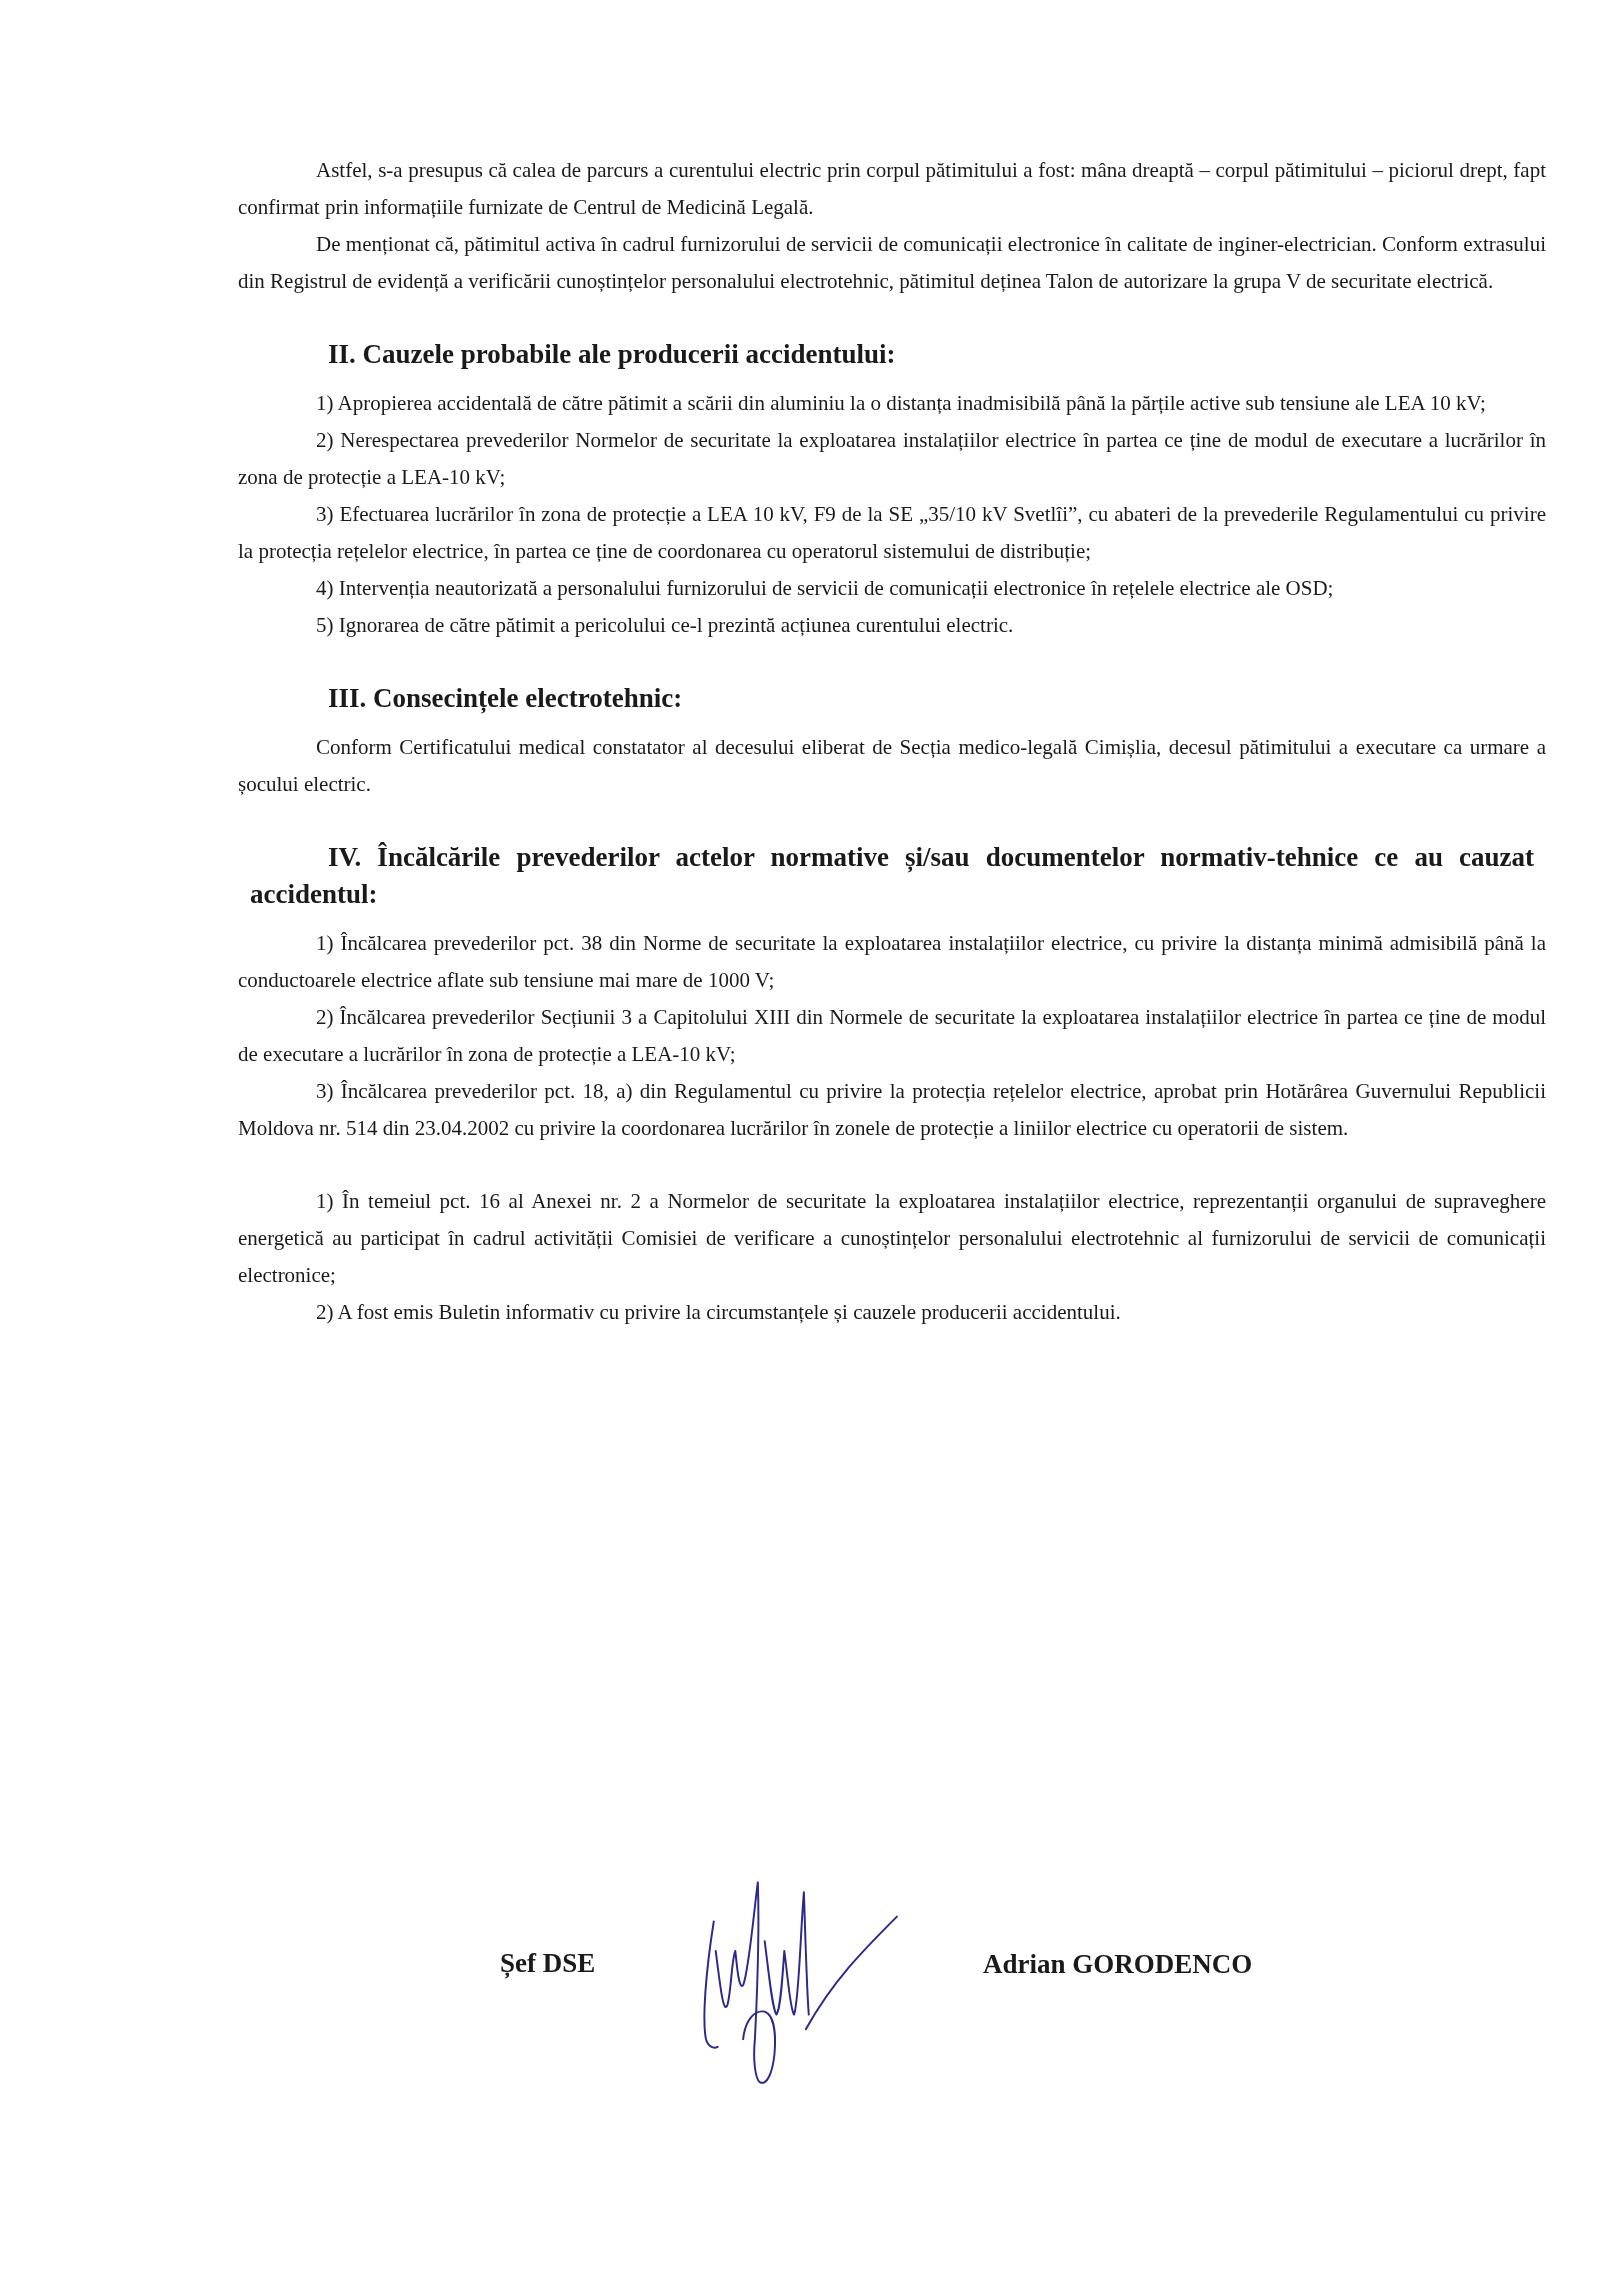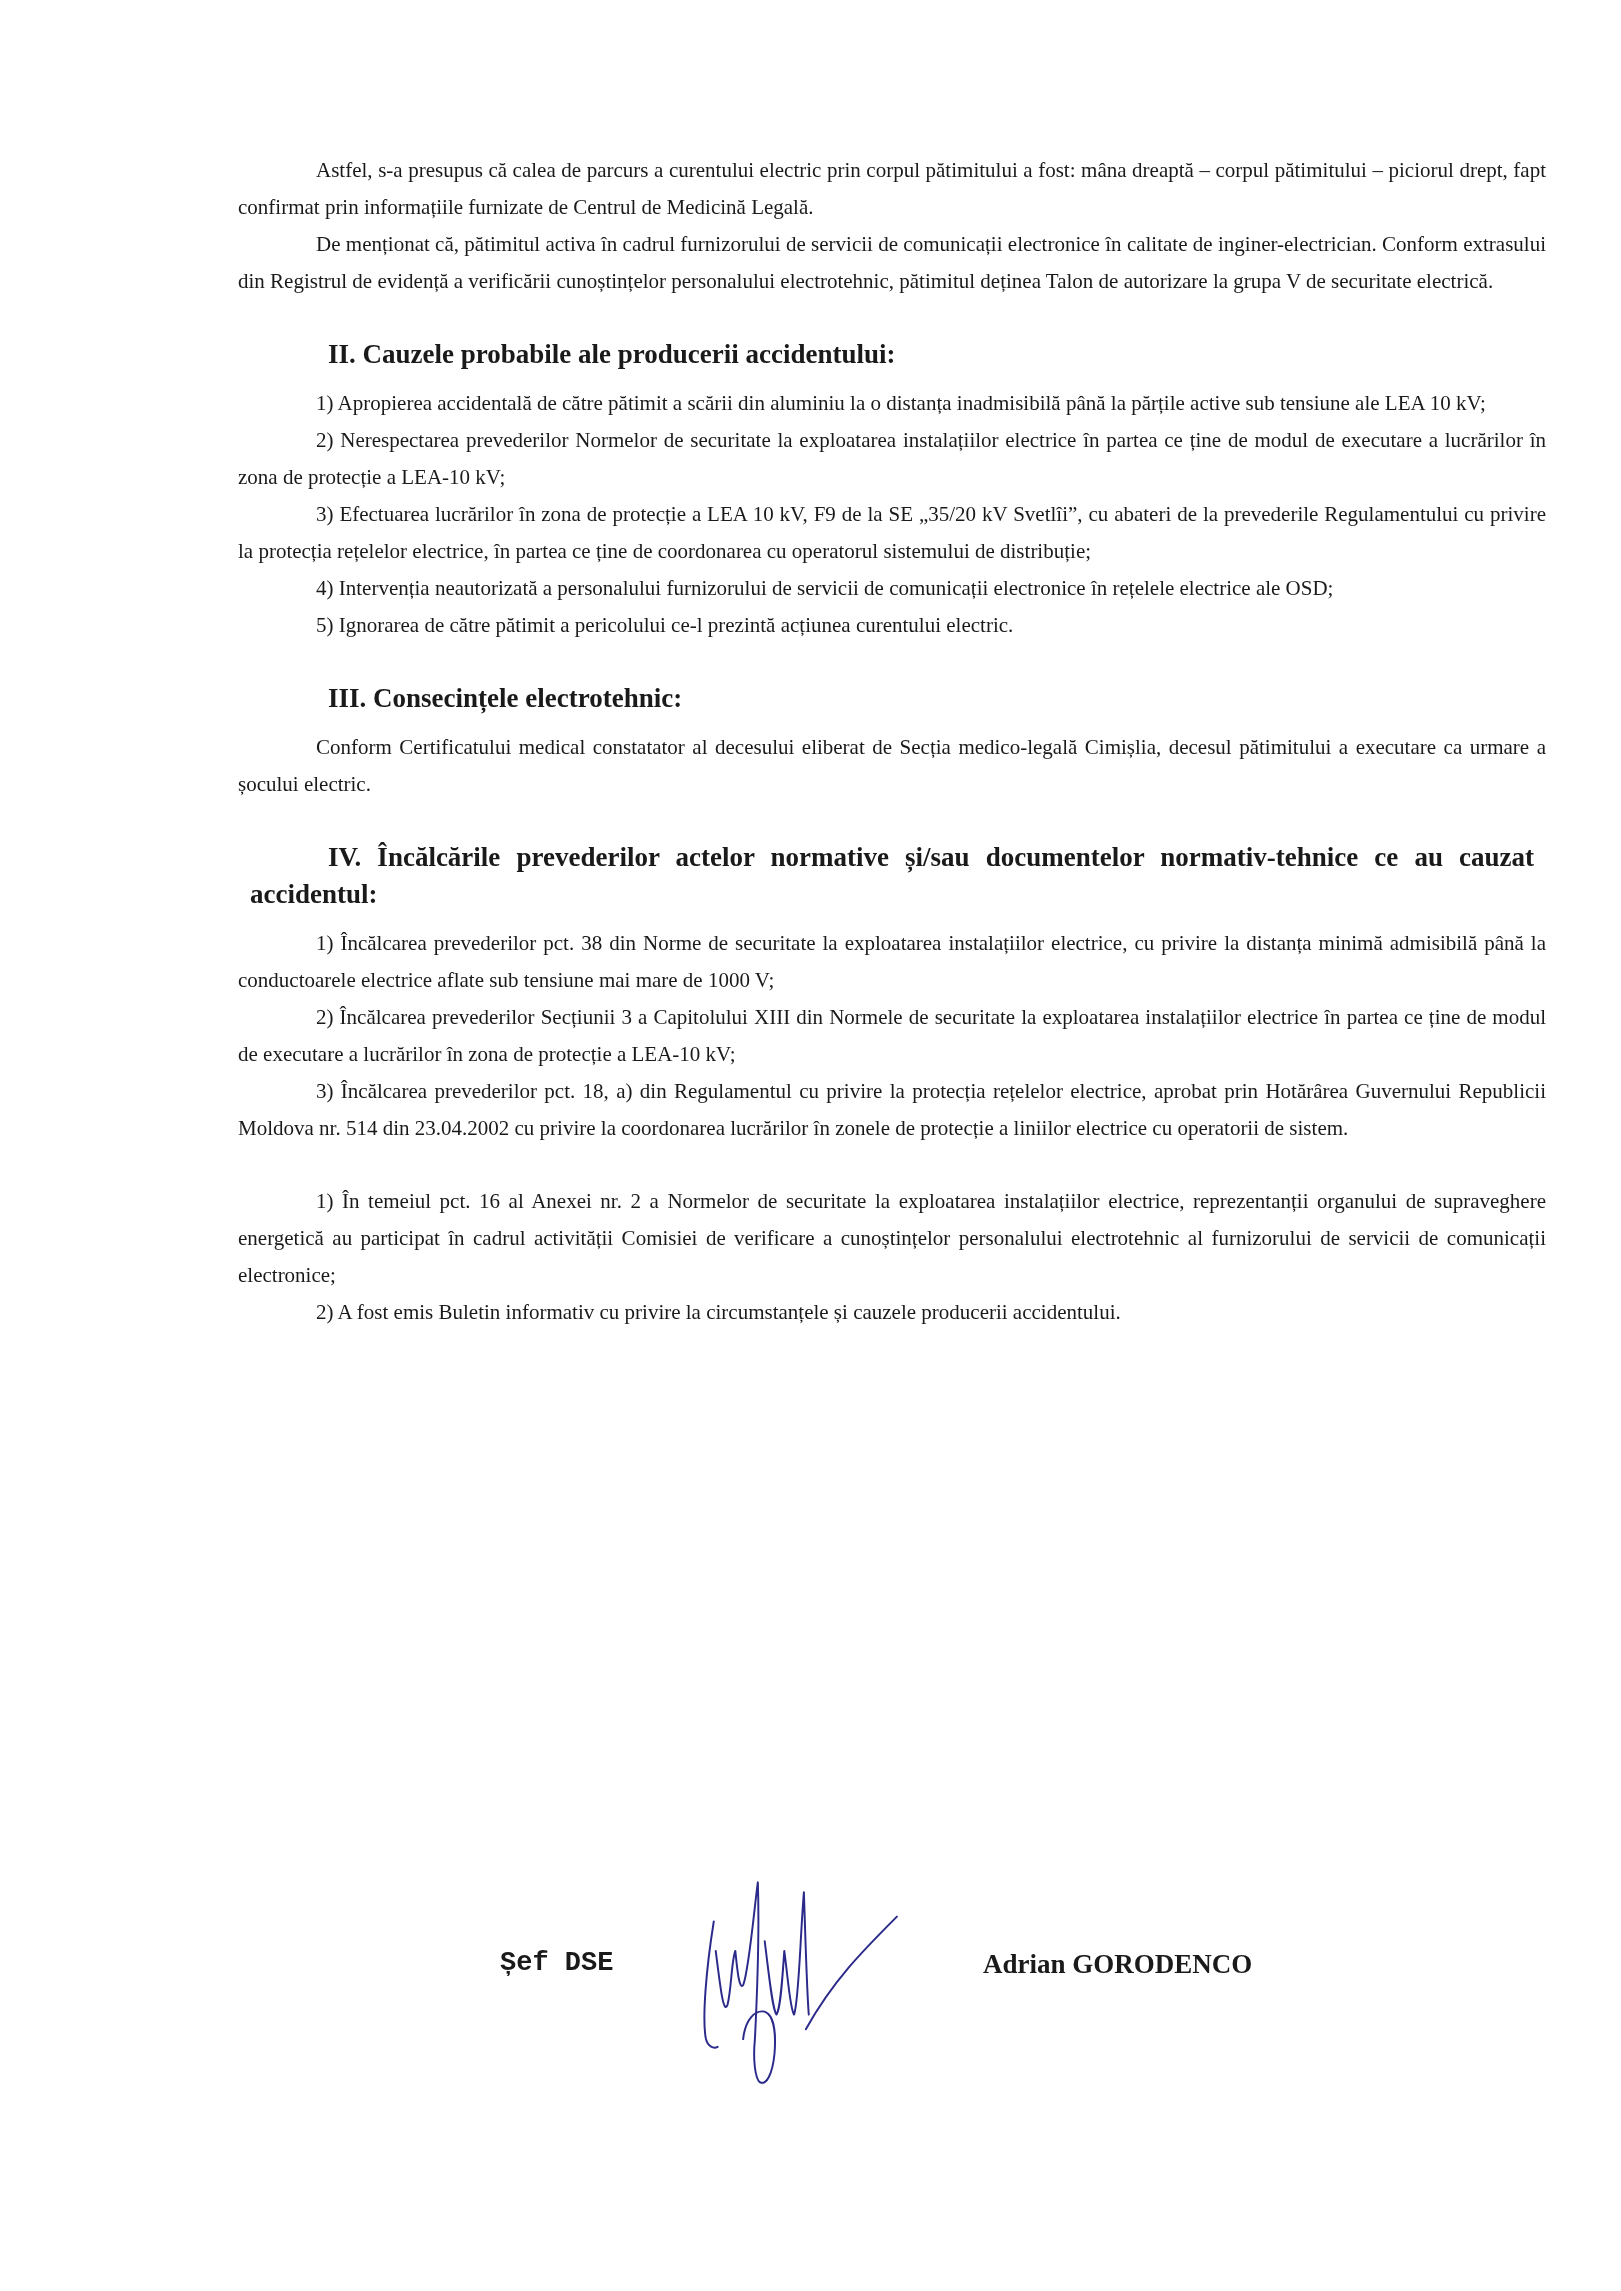--- a/index.html
+++ b/index.html
@@ -49,21 +49,21 @@
       left: 0;
       width: 1621px;
       height: 255px;
     }
     .sig-title {
       position: absolute;
       left: 500px;
       top: 105px;
       font-size: 27px;
       font-weight: bold;
-      font-family: Liberation Mono, monospace;
+      font-family: Liberation Serif, serif;
     }
     .sig-name {
       position: absolute;
       left: 983px;
       top: 106px;
       font-size: 27px;
       font-weight: bold;
       font-family: "Liberation Serif", serif;
     }
     .sig-svg {
@@ -79,21 +79,21 @@
 
   <div>
     <p class="indent">Astfel, s-a presupus că calea de parcurs a curentului electric prin corpul pătimitului a fost: mâna dreaptă – corpul pătimitului – piciorul drept, fapt confirmat prin informațiile furnizate de Centrul de Medicină Legală.</p>
     <p class="indent">De menționat că, pătimitul activa în cadrul furnizorului de servicii de comunicații electronice în calitate de inginer-electrician. Conform extrasului din Registrul de evidență a verificării cunoștințelor personalului electrotehnic, pătimitul deținea Talon de autorizare la grupa V de securitate electrică.</p>
   </div>
 
   <div class="section">
     <h2>II. Cauzele probabile ale producerii  accidentului:</h2>
     <p class="indent">1) Apropierea accidentală de către pătimit a scării din aluminiu la o distanța inadmisibilă până la părțile active sub tensiune ale LEA 10 kV;</p>
     <p class="indent">2) Nerespectarea prevederilor Normelor de securitate la exploatarea instalațiilor electrice în partea ce ține de modul de executare a lucrărilor în zona de protecție a LEA-10 kV;</p>
-    <p class="indent">3) Efectuarea lucrărilor în zona de protecție a LEA 10 kV, F9 de la SE „35/20 kV Svetlîi”, cu abateri de la prevederile Regulamentului cu privire la protecția rețelelor electrice, în partea ce ține de coordonarea cu operatorul sistemului de distribuție;</p>
+    <p class="indent">3) Efectuarea lucrărilor în zona de protecție a LEA 10 kV, F9 de la SE „35/10 kV Svetlîi”, cu abateri de la prevederile Regulamentului cu privire la protecția rețelelor electrice, în partea ce ține de coordonarea cu operatorul sistemului de distribuție;</p>
     <p class="indent">4) Intervenția neautorizată a personalului furnizorului de servicii de comunicații electronice în rețelele electrice ale OSD;</p>
     <p class="indent">5)  Ignorarea de către pătimit a pericolului ce-l prezintă acțiunea curentului electric.</p>
   </div>
 
   <div class="section">
     <h2>III. Consecințele electrotehnic:</h2>
     <p class="indent">Conform Certificatului medical constatator al decesului eliberat de Secția medico-legală Cimișlia, decesul pătimitului a executare ca urmare a șocului electric.</p>
   </div>
 
   <div class="section">

